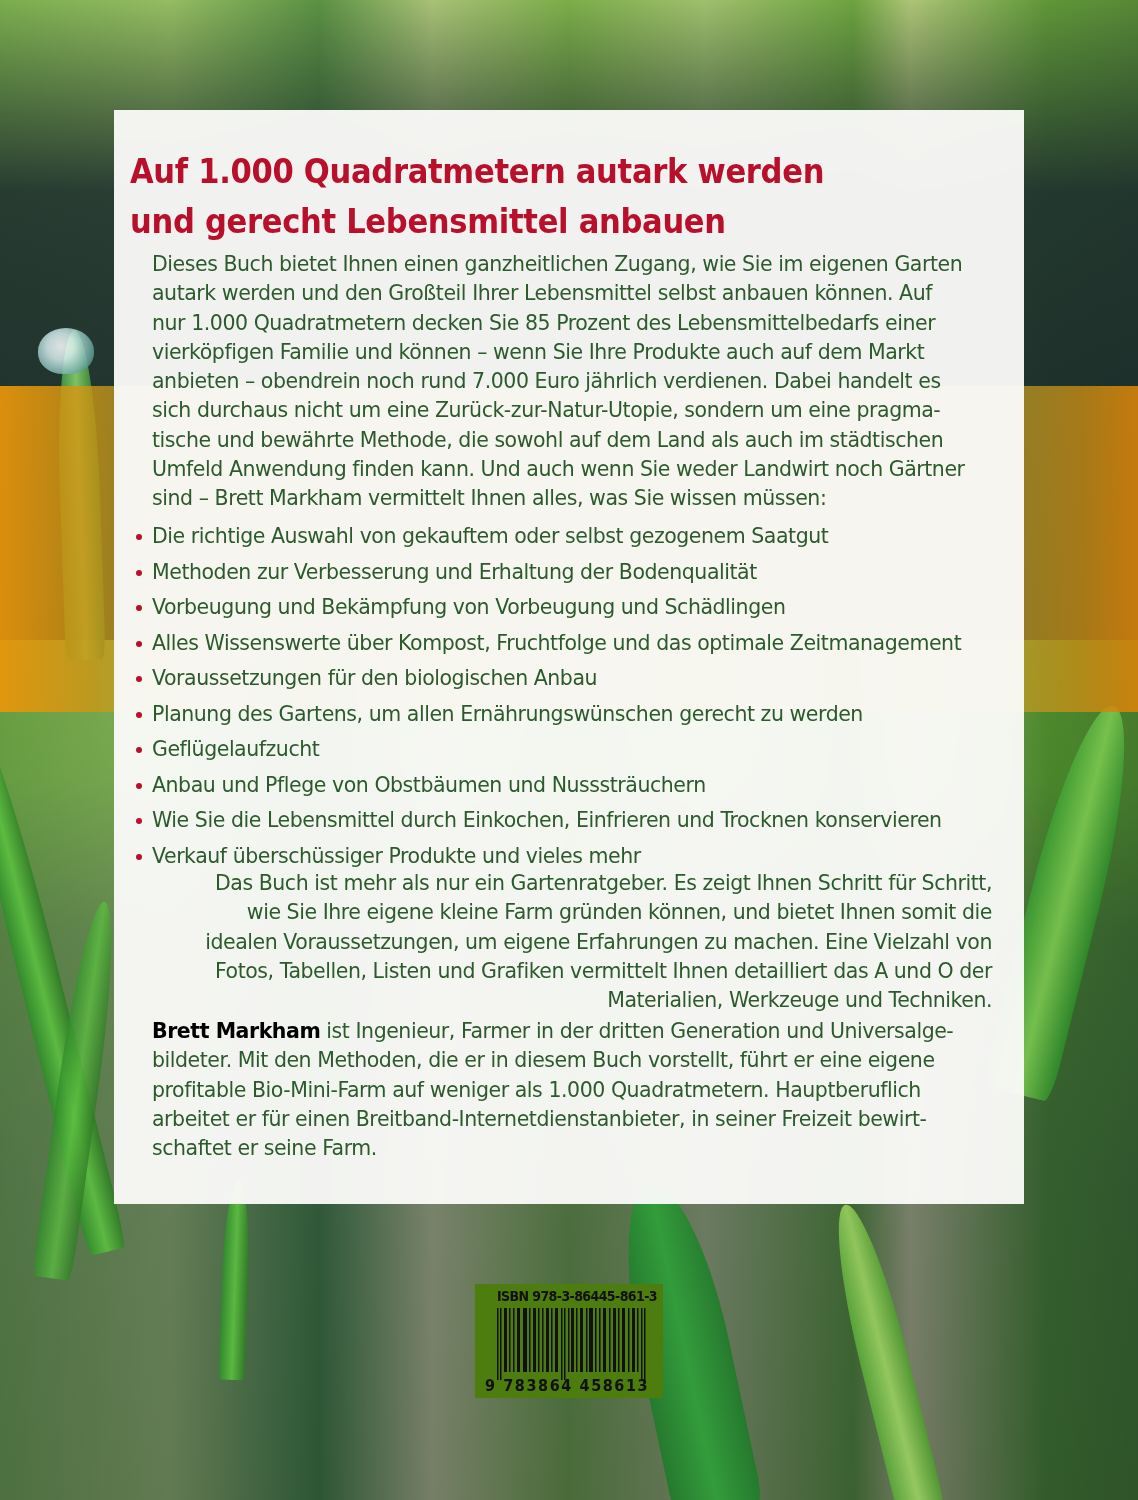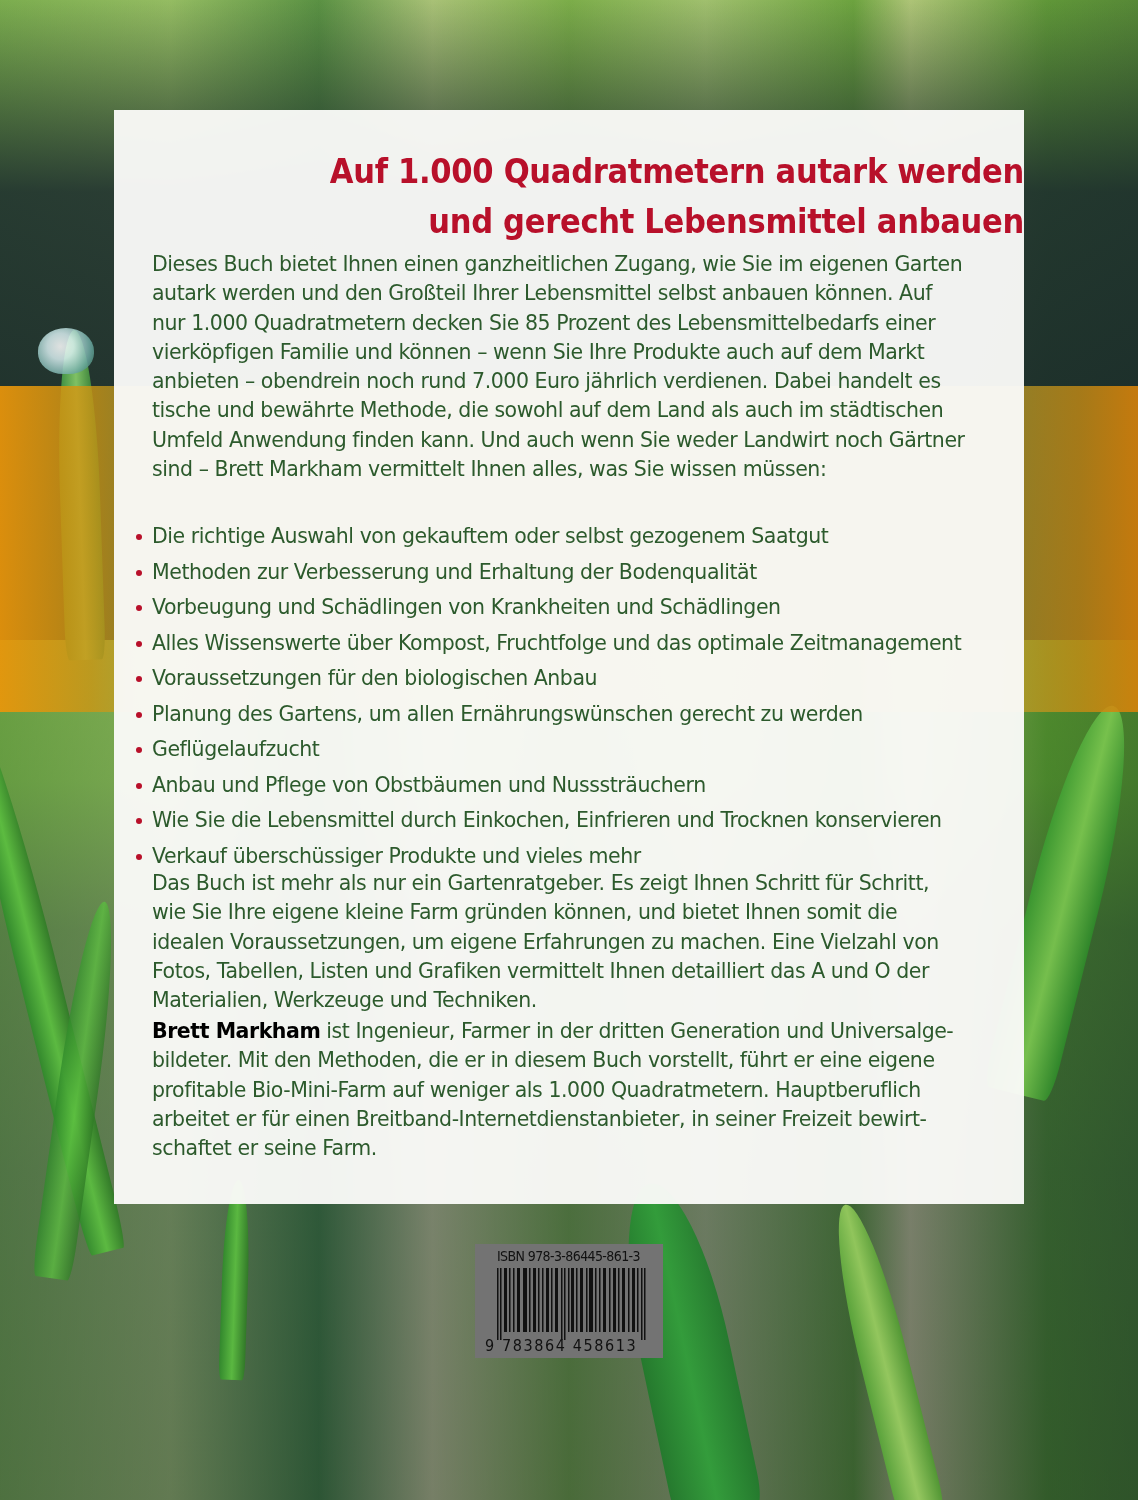--- a/index.html
+++ b/index.html
@@ -40,44 +40,44 @@
     position: absolute; left: 38px; top: 328px; width: 56px; height: 46px;
     border-radius: 50% 50% 45% 45%;
     background: radial-gradient(circle at 40% 40%, #ffffff 0%, #d8eef0 30%, #6aa7a0 70%, #2d6a50 100%);
     opacity: 0.85;
   }
   .card {
     position: absolute; left: 114px; top: 110px; width: 910px; height: 1094px;
     background: rgba(250,250,248,0.96);
   }
   .title {
-    position: absolute; left: 8px; right: 0; top: 36px;
-    text-align: right; color: #b8102a; font-weight: bold;
+    position: absolute; left: 16px; right: 0; top: 36px;
+    text-align: left; color: #b8102a; font-weight: bold;
     font-size: 34px; line-height: 50px;
     font-family: "DejaVu Sans Condensed", "DejaVu Sans", sans-serif;
     font-stretch: condensed; letter-spacing: -0.3px;
   }
   .title span { display: block; }
   .body-text {
     position: absolute; left: 38px; width: 840px;
     color: #2c5a2c; font-size: 20.5px; line-height: 29.3px;
     font-family: "DejaVu Sans", sans-serif; letter-spacing: -0.45px;
   }
   .body-text .ln { display: block; white-space: nowrap; }
   .p1 { top: 140px; }
   .bullets { position: absolute; left: 20px; top: 411px; margin: 0; padding: 0; list-style: none;
     color: #2c5a2c; font-size: 20.5px; letter-spacing: -0.45px; }
   .bullets li { height: 35.5px; line-height: 30px; white-space: nowrap; position: relative; padding-left: 18px; }
   .bullets li .dot { position: absolute; left: 2px; top: 13px; width: 6px; height: 6px; border-radius: 50%; background: #b8102a; }
-  .p2 { top: 759px; }
+  .p2 { top: 759px; text-align: right; }
   .p3 { top: 907px; }
   .author { color: #000000; font-weight: bold; }
   .barcode {
-    position: absolute; left: 475px; top: 1244px; width: 188px; height: 114px;
-    background: #737373; box-sizing: border-box;
+    position: absolute; left: 475px; top: 1284px; width: 188px; height: 114px;
+    background: #4d7c0f; box-sizing: border-box; font-weight: bold;
   }
   .isbn-text {
     position: absolute; left: 22px; top: 4px; font-size: 14px; color: #111;
     font-family: "DejaVu Sans Condensed", "DejaVu Sans", sans-serif; letter-spacing: -0.6px; white-space: nowrap;
   }
   .bars { position: absolute; left: 20px; top: 24px; width: 152px; height: 72px; }
   .ean-digits {
     position: absolute; left: 10px; top: 92px; font-size: 16px; color: #111; letter-spacing: 1.6px;
     font-family: "DejaVu Sans Condensed", "DejaVu Sans", sans-serif; white-space: nowrap;
   }
@@ -104,29 +104,30 @@
     <span>Auf 1.000 Quadratmetern autark werden</span>
     <span>und gerecht Lebensmittel anbauen</span>
   </div>
 
   <div class="body-text p1">
     <span class="ln">Dieses Buch bietet Ihnen einen ganzheitlichen Zugang, wie Sie im eigenen Garten</span>
     <span class="ln">autark werden und den Großteil Ihrer Lebensmittel selbst anbauen können. Auf</span>
     <span class="ln">nur 1.000 Quadratmetern decken Sie 85 Prozent des Lebensmittelbedarfs einer</span>
     <span class="ln">vierköpfigen Familie und können – wenn Sie Ihre Produkte auch auf dem Markt</span>
     <span class="ln">anbieten – obendrein noch rund 7.000 Euro jährlich verdienen. Dabei handelt es</span>
+    <span class="ln">sich durchaus nicht um eine Zurück-zur-Natur-Utopie, sondern um eine pragma-</span>
     <span class="ln">tische und bewährte Methode, die sowohl auf dem Land als auch im städtischen</span>
     <span class="ln">Umfeld Anwendung finden kann. Und auch wenn Sie weder Landwirt noch Gärtner</span>
     <span class="ln">sind – Brett Markham vermittelt Ihnen alles, was Sie wissen müssen:</span>
   </div>
 
   <ul class="bullets">
     <li><span class="dot"></span><span>Die richtige Auswahl von gekauftem oder selbst gezogenem Saatgut</span></li>
     <li><span class="dot"></span><span>Methoden zur Verbesserung und Erhaltung der Bodenqualität</span></li>
-    <li><span class="dot"></span><span>Vorbeugung und Schädlingen von Krankheiten und Schädlingen</span></li>
+    <li><span class="dot"></span><span>Vorbeugung und Bekämpfung von Vorbeugung und Schädlingen</span></li>
     <li><span class="dot"></span><span>Alles Wissenswerte über Kompost, Fruchtfolge und das optimale Zeitmanagement</span></li>
     <li><span class="dot"></span><span>Voraussetzungen für den biologischen Anbau</span></li>
     <li><span class="dot"></span><span>Planung des Gartens, um allen Ernährungswünschen gerecht zu werden</span></li>
     <li><span class="dot"></span><span>Geflügelaufzucht</span></li>
     <li><span class="dot"></span><span>Anbau und Pflege von Obstbäumen und Nusssträuchern</span></li>
     <li><span class="dot"></span><span>Wie Sie die Lebensmittel durch Einkochen, Einfrieren und Trocknen konservieren</span></li>
     <li><span class="dot"></span><span>Verkauf überschüssiger Produkte und vieles mehr</span></li>
   </ul>
 
   <div class="body-text p2">

